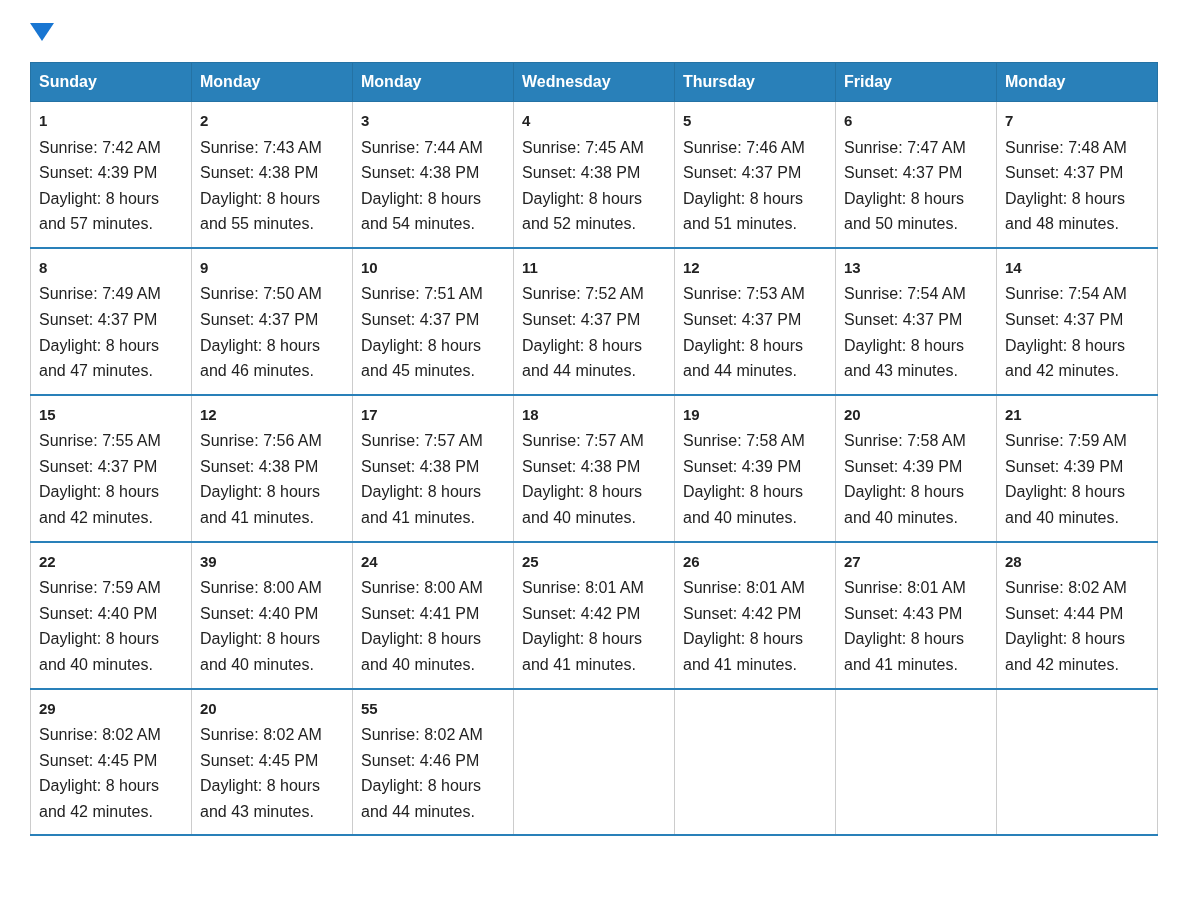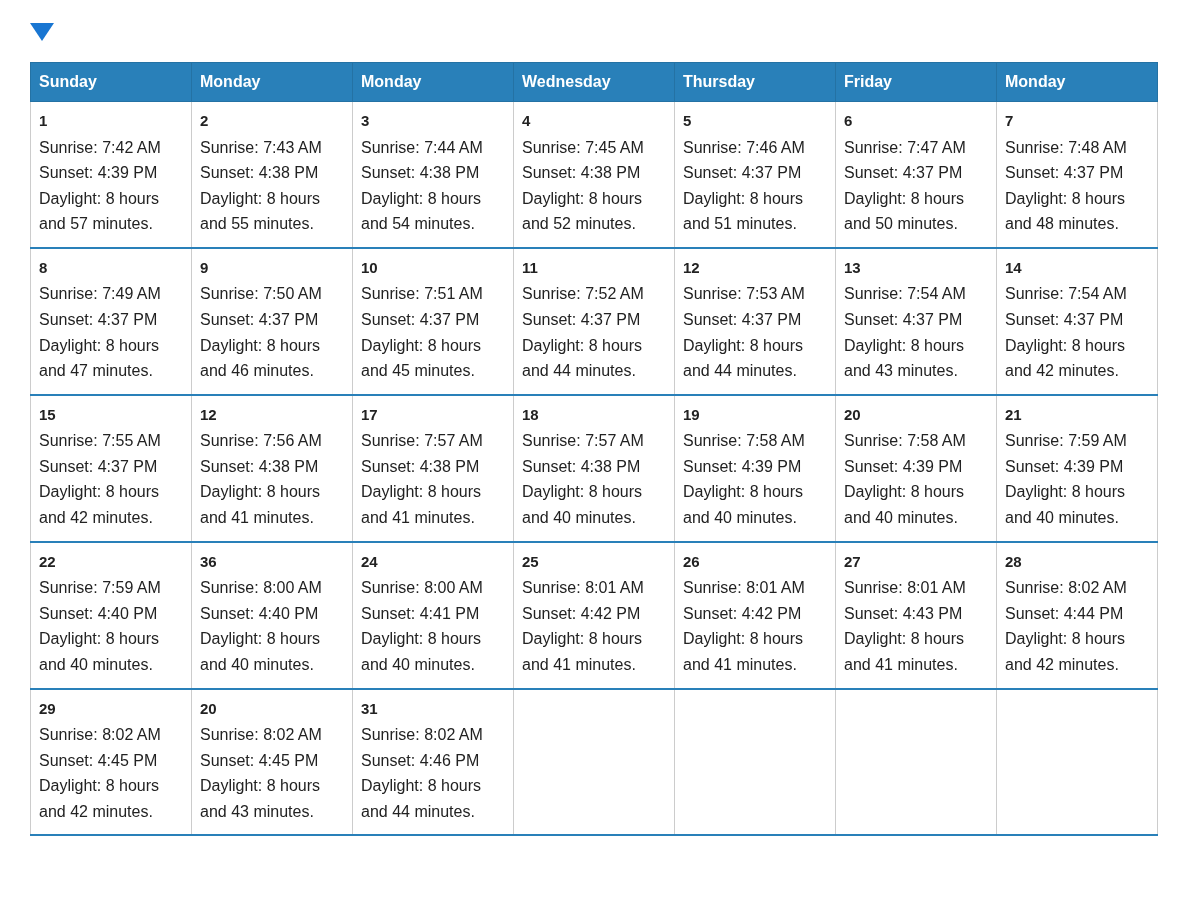--- a/index.html
+++ b/index.html
@@ -153,30 +153,30 @@
         <td><span class="day-num">15</span><span class="day-info">Sunrise: 7:55 AM<br>Sunset: 4:37 PM<br>Daylight: 8 hours<br>and 42 minutes.</span></td>
         <td><span class="day-num">12</span><span class="day-info">Sunrise: 7:56 AM<br>Sunset: 4:38 PM<br>Daylight: 8 hours<br>and 41 minutes.</span></td>
         <td><span class="day-num">17</span><span class="day-info">Sunrise: 7:57 AM<br>Sunset: 4:38 PM<br>Daylight: 8 hours<br>and 41 minutes.</span></td>
         <td><span class="day-num">18</span><span class="day-info">Sunrise: 7:57 AM<br>Sunset: 4:38 PM<br>Daylight: 8 hours<br>and 40 minutes.</span></td>
         <td><span class="day-num">19</span><span class="day-info">Sunrise: 7:58 AM<br>Sunset: 4:39 PM<br>Daylight: 8 hours<br>and 40 minutes.</span></td>
         <td><span class="day-num">20</span><span class="day-info">Sunrise: 7:58 AM<br>Sunset: 4:39 PM<br>Daylight: 8 hours<br>and 40 minutes.</span></td>
         <td><span class="day-num">21</span><span class="day-info">Sunrise: 7:59 AM<br>Sunset: 4:39 PM<br>Daylight: 8 hours<br>and 40 minutes.</span></td>
       </tr>
       <tr>
         <td><span class="day-num">22</span><span class="day-info">Sunrise: 7:59 AM<br>Sunset: 4:40 PM<br>Daylight: 8 hours<br>and 40 minutes.</span></td>
-        <td><span class="day-num">36</span><span class="day-info">Sunrise: 8:00 AM<br>Sunset: 4:40 PM<br>Daylight: 8 hours<br>and 40 minutes.</span></td>
+        <td><span class="day-num">39</span><span class="day-info">Sunrise: 8:00 AM<br>Sunset: 4:40 PM<br>Daylight: 8 hours<br>and 40 minutes.</span></td>
         <td><span class="day-num">24</span><span class="day-info">Sunrise: 8:00 AM<br>Sunset: 4:41 PM<br>Daylight: 8 hours<br>and 40 minutes.</span></td>
         <td><span class="day-num">25</span><span class="day-info">Sunrise: 8:01 AM<br>Sunset: 4:42 PM<br>Daylight: 8 hours<br>and 41 minutes.</span></td>
         <td><span class="day-num">26</span><span class="day-info">Sunrise: 8:01 AM<br>Sunset: 4:42 PM<br>Daylight: 8 hours<br>and 41 minutes.</span></td>
         <td><span class="day-num">27</span><span class="day-info">Sunrise: 8:01 AM<br>Sunset: 4:43 PM<br>Daylight: 8 hours<br>and 41 minutes.</span></td>
         <td><span class="day-num">28</span><span class="day-info">Sunrise: 8:02 AM<br>Sunset: 4:44 PM<br>Daylight: 8 hours<br>and 42 minutes.</span></td>
       </tr>
       <tr>
         <td><span class="day-num">29</span><span class="day-info">Sunrise: 8:02 AM<br>Sunset: 4:45 PM<br>Daylight: 8 hours<br>and 42 minutes.</span></td>
         <td><span class="day-num">20</span><span class="day-info">Sunrise: 8:02 AM<br>Sunset: 4:45 PM<br>Daylight: 8 hours<br>and 43 minutes.</span></td>
-        <td><span class="day-num">31</span><span class="day-info">Sunrise: 8:02 AM<br>Sunset: 4:46 PM<br>Daylight: 8 hours<br>and 44 minutes.</span></td>
+        <td><span class="day-num">55</span><span class="day-info">Sunrise: 8:02 AM<br>Sunset: 4:46 PM<br>Daylight: 8 hours<br>and 44 minutes.</span></td>
         <td></td>
         <td></td>
         <td></td>
         <td></td>
       </tr>
     </tbody>
 </table>
 
 </body></html>

